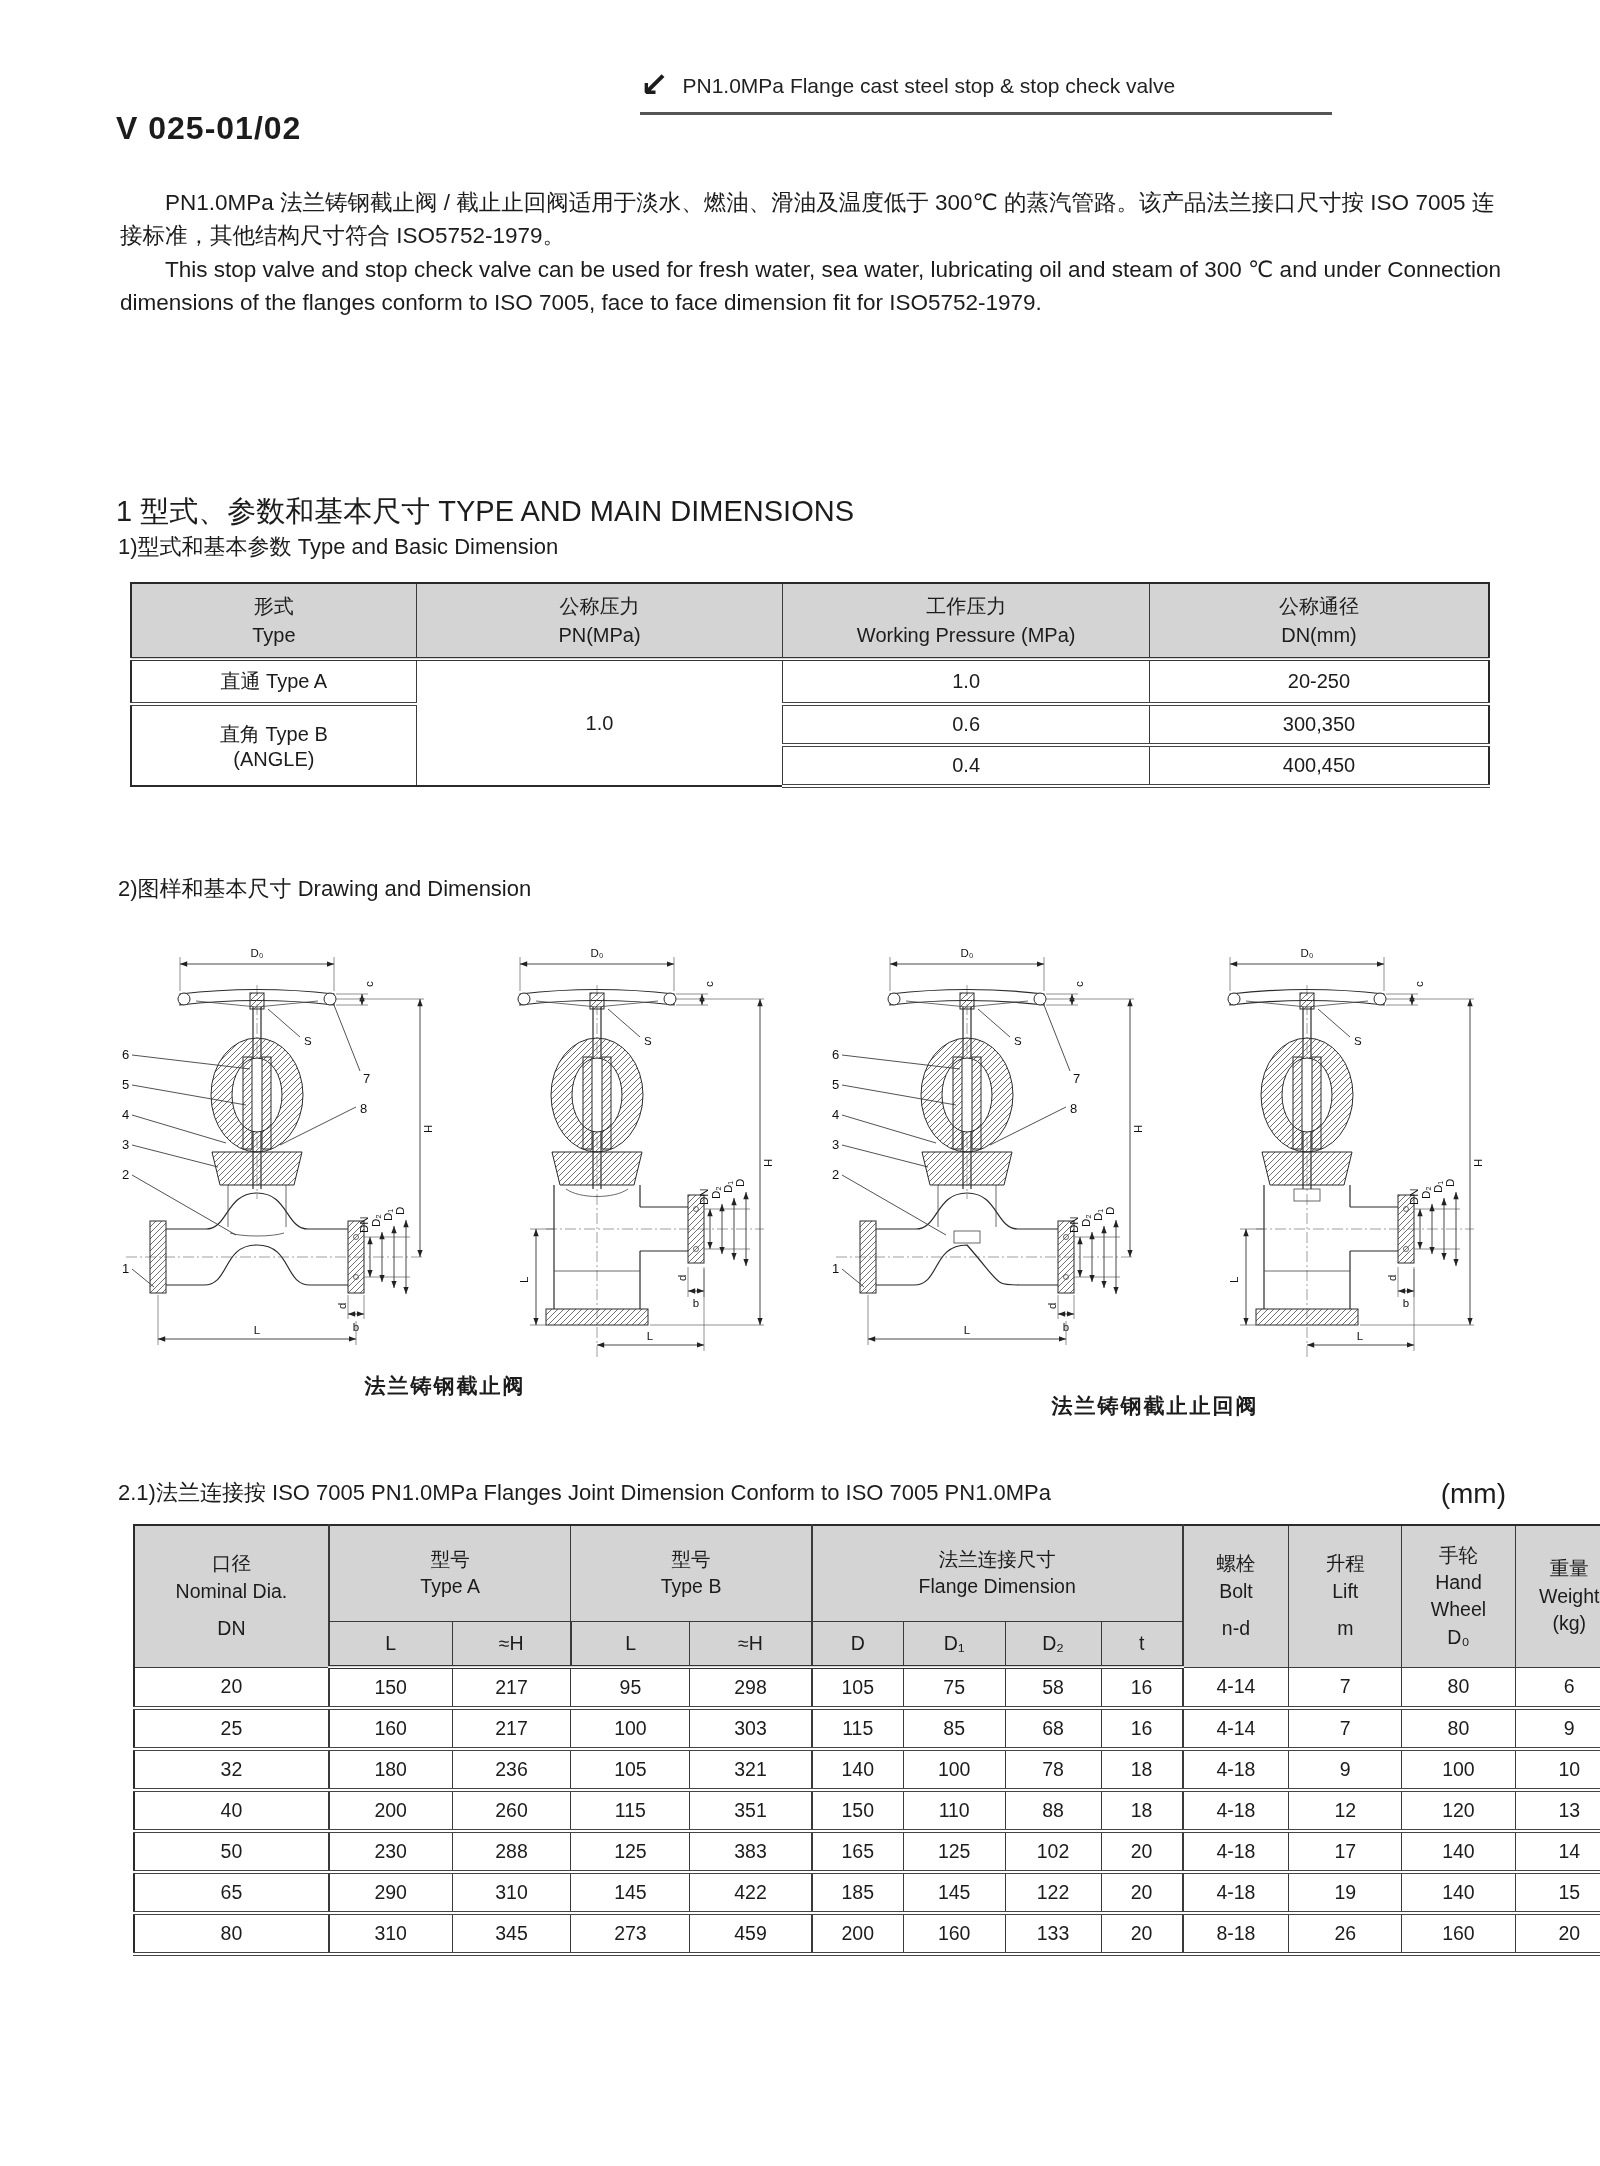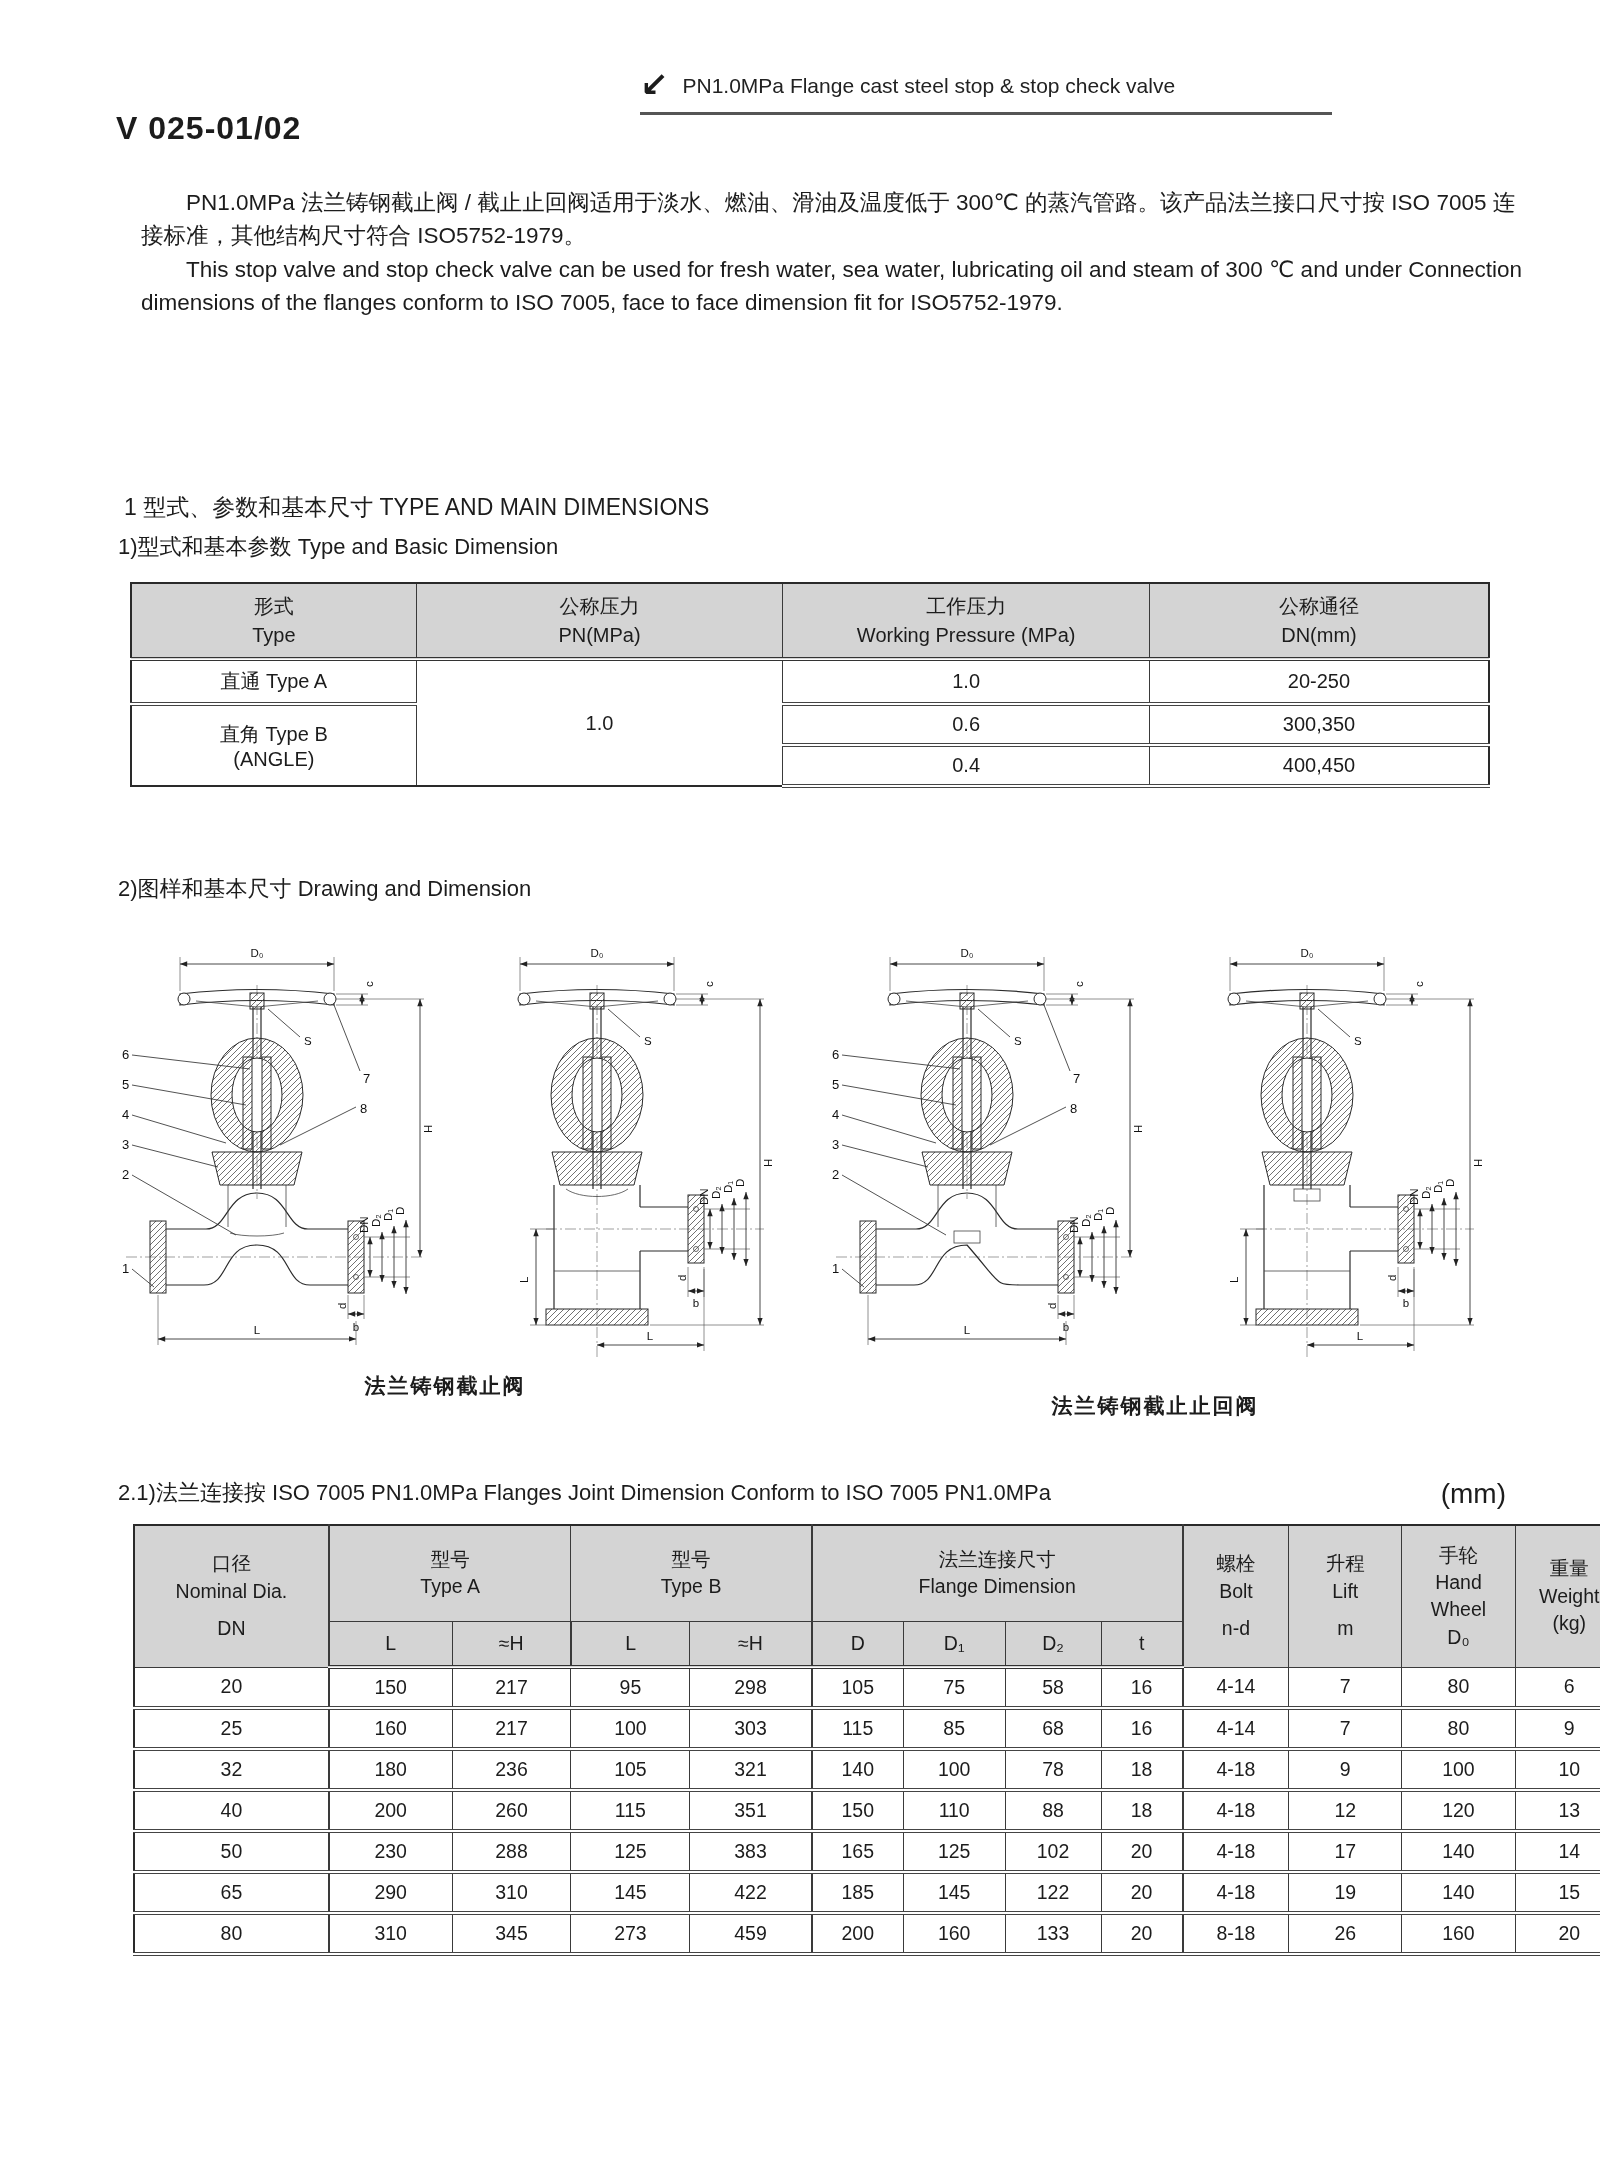--- a/index.html
+++ b/index.html
@@ -10,24 +10,24 @@
     font-family:"Liberation Sans","DejaVu Sans",sans-serif; color:#1c1c1c;
   }
   
   .title-zh { position:absolute; left:118px; top:66px; font-size:30px; font-weight:bold; letter-spacing:1px; }
   .header-en { position:absolute; left:640px; top:74px; width:692px; border-bottom:3px solid #555; padding-bottom:14px;
                display:flex; align-items:center; gap:14px; }
   .arrow-glyph { font-size:34px; font-weight:bold; line-height:20px; transform:translateY(-2px); }
   .subtitle-en { font-size:21px; color:#222; }
   .model-no { position:absolute; left:116px; top:110px; font-size:32px; font-weight:bold; letter-spacing:1px; }
   
-  .intro { position:absolute; left:120px; top:186px; width:1392px; font-size:22.5px; line-height:1.48;margin-left:21px; }
+  .intro { position:absolute; left:120px; top:186px; width:1392px; font-size:22.5px; line-height:1.48; }
   .intro p { margin:0; text-indent:2em; }
   
-  .sec1 { position:absolute; left:124px; top:492px; font-size:23px; }
+  .sec1 { position:absolute; left:116px; top:492px; font-size:29px; }
   .sec1-sub { position:absolute; left:118px; top:532px; font-size:22px; }
   .sec2-sub { position:absolute; left:118px; top:874px; font-size:22px; }
   .sec21 { position:absolute; left:118px; top:1478px; width:1388px; font-size:22px; }
   .sec21 .mm { float:right; font-size:28px; }
   
   table { border-collapse:collapse; table-layout:fixed; }
   .t1 { position:absolute; left:130px; top:582px; width:1360px; border:2.5px solid #2a2a2a; font-size:20px; }
   .t1 th, .t1 td { border:1.5px solid #3a3a3a; text-align:center; vertical-align:middle; font-weight:normal; padding:7px 4px; }
   .t1 thead th { background:#d4d4d4; height:76px; line-height:1.45; border-bottom:4px double #333; }
   .t1 tbody td { height:32px; border-bottom:4px double #444; }

